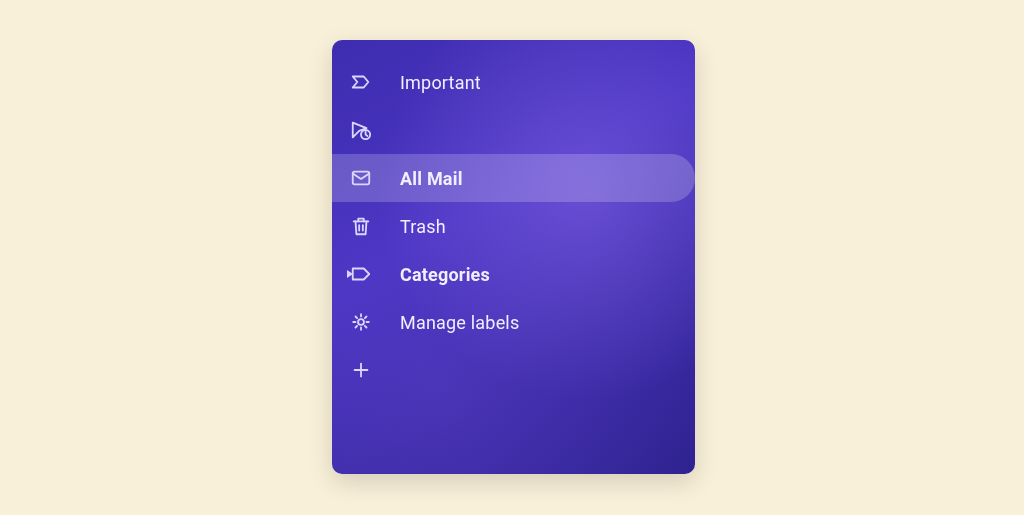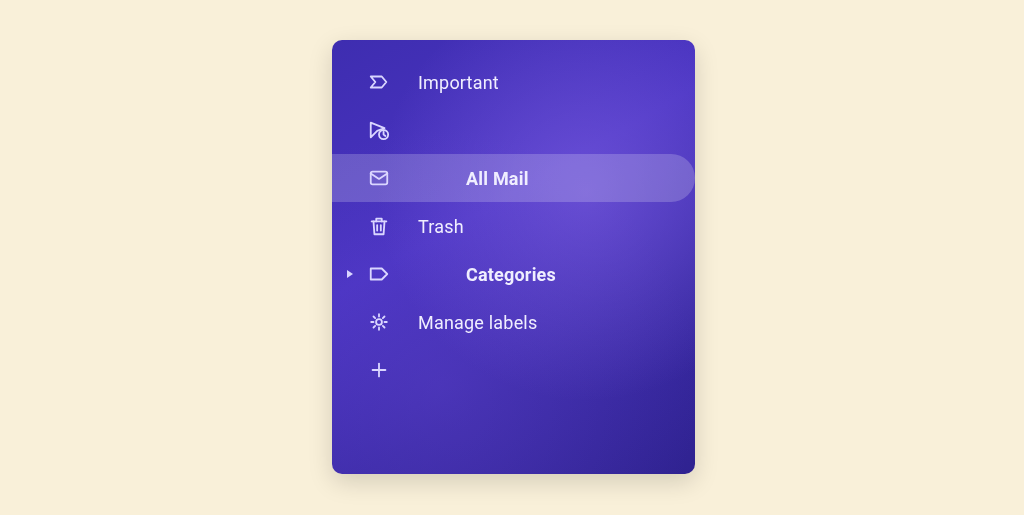--- a/index.html
+++ b/index.html
@@ -28,28 +28,27 @@
   .nav {
     list-style: none;
     margin: 0;
     padding: 18px 0 0 0;
   }
   .nav-item {
     position: relative;
     display: flex;
     align-items: center;
     height: 48px;
-    padding-left: 36px;
+    padding-left: 18px;
     color: #f0eeff;
     font-size: 18px;
     cursor: pointer;
   }
   .nav-item.bold .label {
     font-weight: 700;
-    margin-left: 48px;
   }
   .nav-item.selected {
     background: rgba(255,255,255,0.20);
     border-top-right-radius: 24px;
     border-bottom-right-radius: 24px;
   }
   .nav-item .icon {
     width: 22px;
     height: 22px;
     flex: 0 0 22px;

